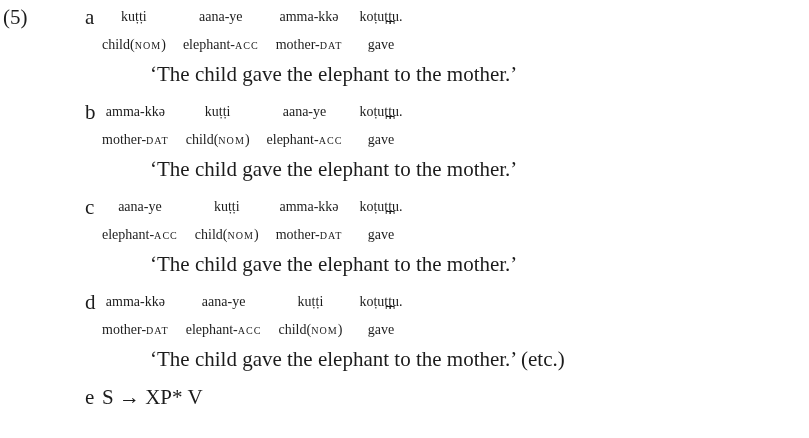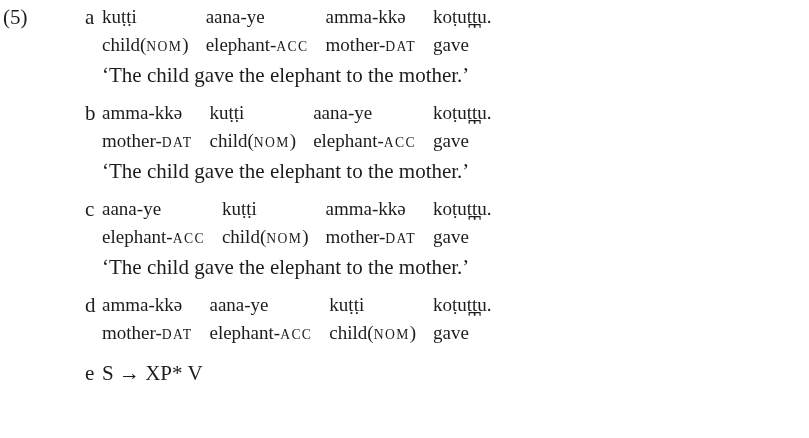--- a/index.html
+++ b/index.html
@@ -22,28 +22,28 @@
   .ex-body { flex: 1; min-width: 0; }
   .header-line { white-space: nowrap; }
   .lang { font-weight: bold; }
   .subexample { display: flex; margin-bottom: 10px; }
   .subexample.last { margin-bottom: 0; }
   .sub-label { width: 17px; flex: none; }
   .sub-body { flex: 1; min-width: 0; }
   table.interlinear { border-collapse: collapse; border-spacing: 0; }
   table.interlinear td {
     padding: 0 17px 0 0;
-    text-align: left;
+    text-align: center;
     vertical-align: baseline;
     white-space: nowrap;
-    font-size: 19px;
+    font-size: 14px;
     line-height: 28px;
   }
   .sc { font-size: 0.72em; letter-spacing: 0.1em; }
-  .translation { line-height: 28px; }
+  .translation { line-height: 28px; margin-left: 48px; }
   .rule { line-height: 28px; }
 </style>
 </head>
 <body>
 
 <div class="page">
   <div class="example-row">
     <div class="ex-number">(5)</div>
     <div class="ex-body">
 
@@ -129,20 +129,21 @@
               <td>koṭut̪t̪u.</td>
             </tr>
             <tr>
               <td><span>mother-</span><span class="sc">DAT</span><span></span></td>
               <td><span>elephant-</span><span class="sc">ACC</span><span></span></td>
               <td><span>child(</span><span class="sc">NOM</span><span>)</span></td>
               <td><span>gave</span><span class="sc"></span><span></span></td>
             </tr>
           </tbody>
             </table>
+          <div class="translation">‘The child gave the elephant to the mother.’ (etc.)</div>
         </div>
       </div>
 
       <div class="subexample last">
         <div class="sub-label">e</div>
         <div class="sub-body">
           <div class="rule">S → XP* V</div>
         </div>
       </div>
 

